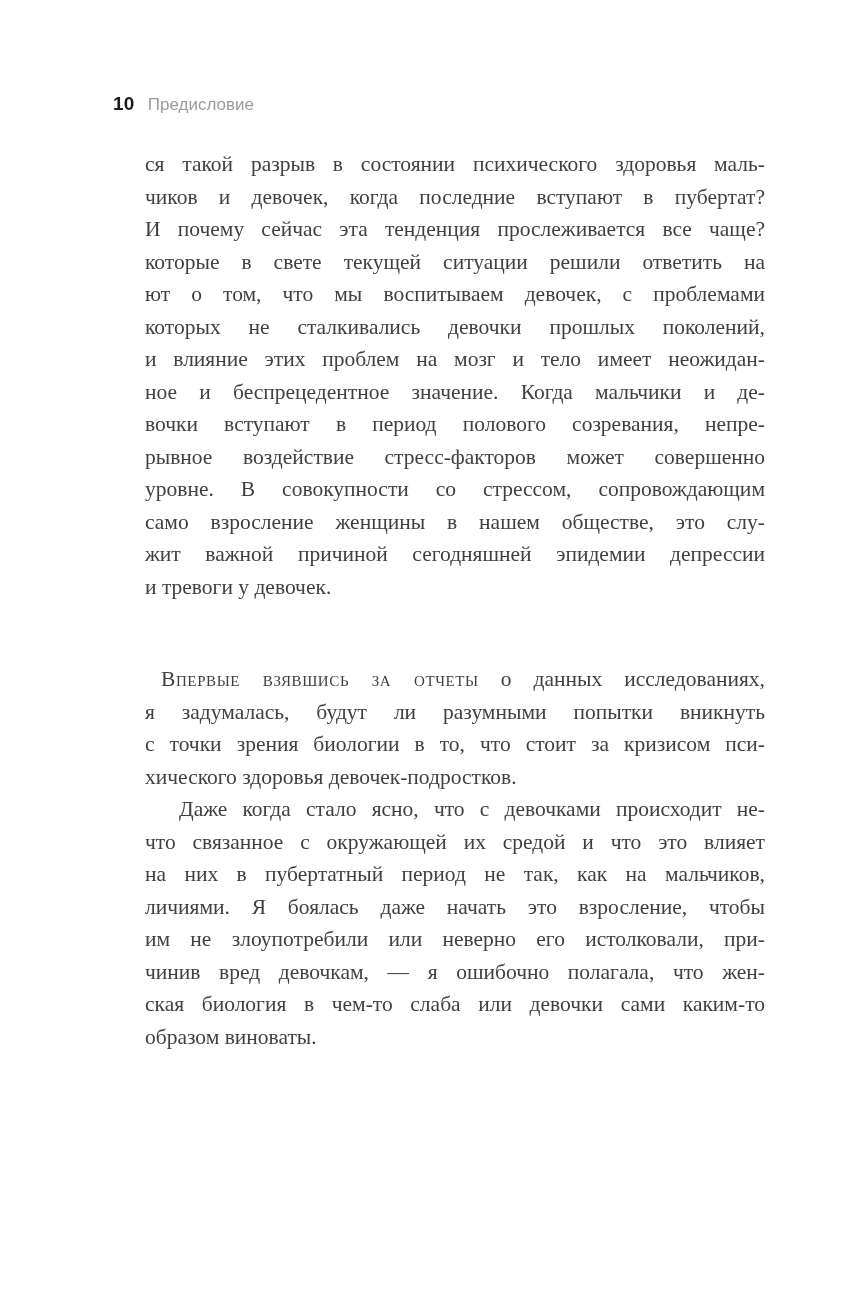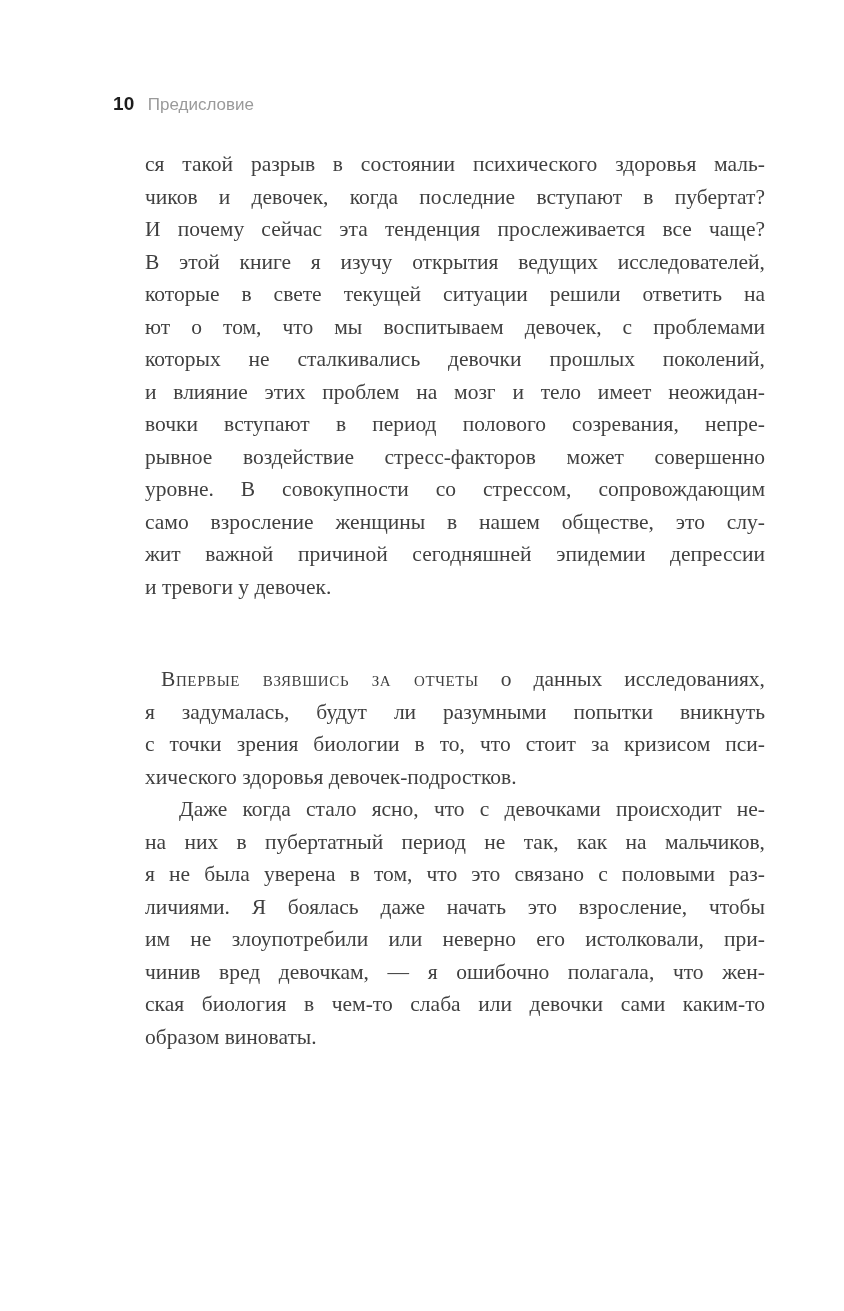--- a/index.html
+++ b/index.html
@@ -57,42 +57,42 @@
 
 <div class="page">
   <div class="header">
     <span class="pagenum">10</span><span class="chapter">Предисловие</span>
   </div>
   <div class="text-block">
     <div class="para">
         <div class="line fill">ся такой разрыв в состоянии психического здоровья маль-</div>
         <div class="line fill">чиков и девочек, когда последние вступают в пубертат?</div>
         <div class="line fill">И почему сейчас эта тенденция прослеживается все чаще?</div>
-        <div class="line fill">В этой книге я изучу открытия ведущих исследователей,</div>
         <div class="line fill">которые в свете текущей ситуации решили ответить на</div>
         <div class="line fill">ют о том, что мы воспитываем девочек, с проблемами</div>
         <div class="line fill">которых не сталкивались девочки прошлых поколений,</div>
         <div class="line fill">и влияние этих проблем на мозг и тело имеет неожидан-</div>
+        <div class="line fill">ное и беспрецедентное значение. Когда мальчики и де-</div>
         <div class="line fill">вочки вступают в период полового созревания, непре-</div>
         <div class="line fill">рывное воздействие стресс-факторов может совершенно</div>
         <div class="line fill">уровне. В совокупности со стрессом, сопровождающим</div>
         <div class="line fill">само взросление женщины в нашем обществе, это слу-</div>
         <div class="line fill">жит важной причиной сегодняшней эпидемии депрессии</div>
         <div class="line">и тревоги у девочек.</div>
       </div>
     <div class="para section-gap">
         <div class="line fill"><span class="smallcaps">Впервые взявшись за отчеты</span> о данных исследованиях,</div>
         <div class="line fill">я задумалась, будут ли разумными попытки вникнуть</div>
         <div class="line fill">с точки зрения биологии в то, что стоит за кризисом пси-</div>
         <div class="line">хического здоровья девочек-подростков.</div>
       </div>
     <div class="para indent-first">
         <div class="line fill">Даже когда стало ясно, что с девочками происходит не-</div>
+        <div class="line fill">что связанное с окружающей их средой и что это влияет</div>
         <div class="line fill">на них в пубертатный период не так, как на мальчиков,</div>
-        <div class="line fill">я не была уверена в том, что это связано с половыми раз-</div>
         <div class="line fill">личиями. Я боялась даже начать это взросление, чтобы</div>
         <div class="line fill">им не злоупотребили или неверно его истолковали, при-</div>
         <div class="line fill">чинив вред девочкам, — я ошибочно полагала, что жен-</div>
         <div class="line fill">ская биология в чем-то слаба или девочки сами каким-то</div>
         <div class="line">образом виноваты.</div>
       </div>
   </div>
 </div>
 
 </body></html>

